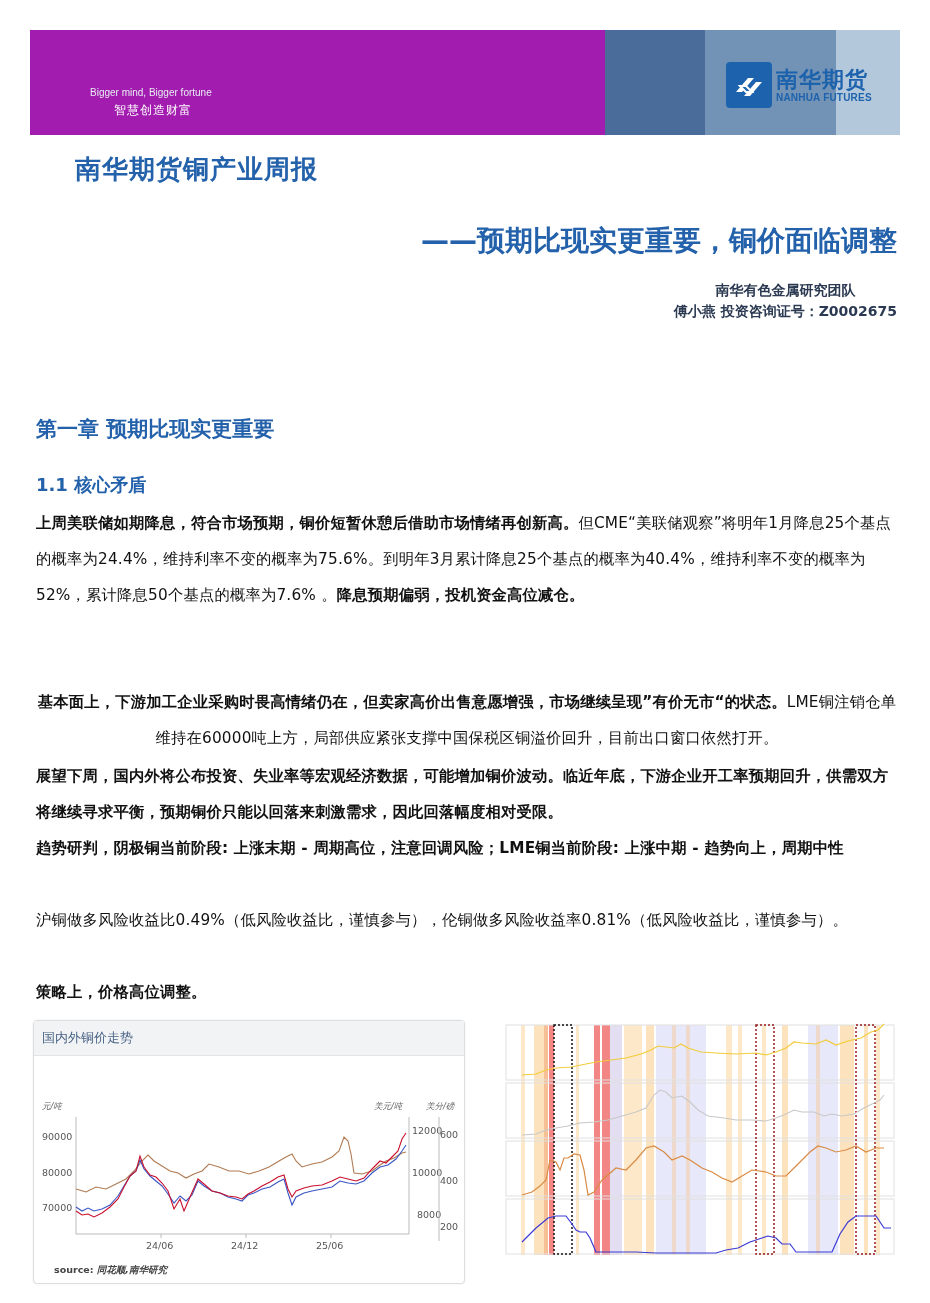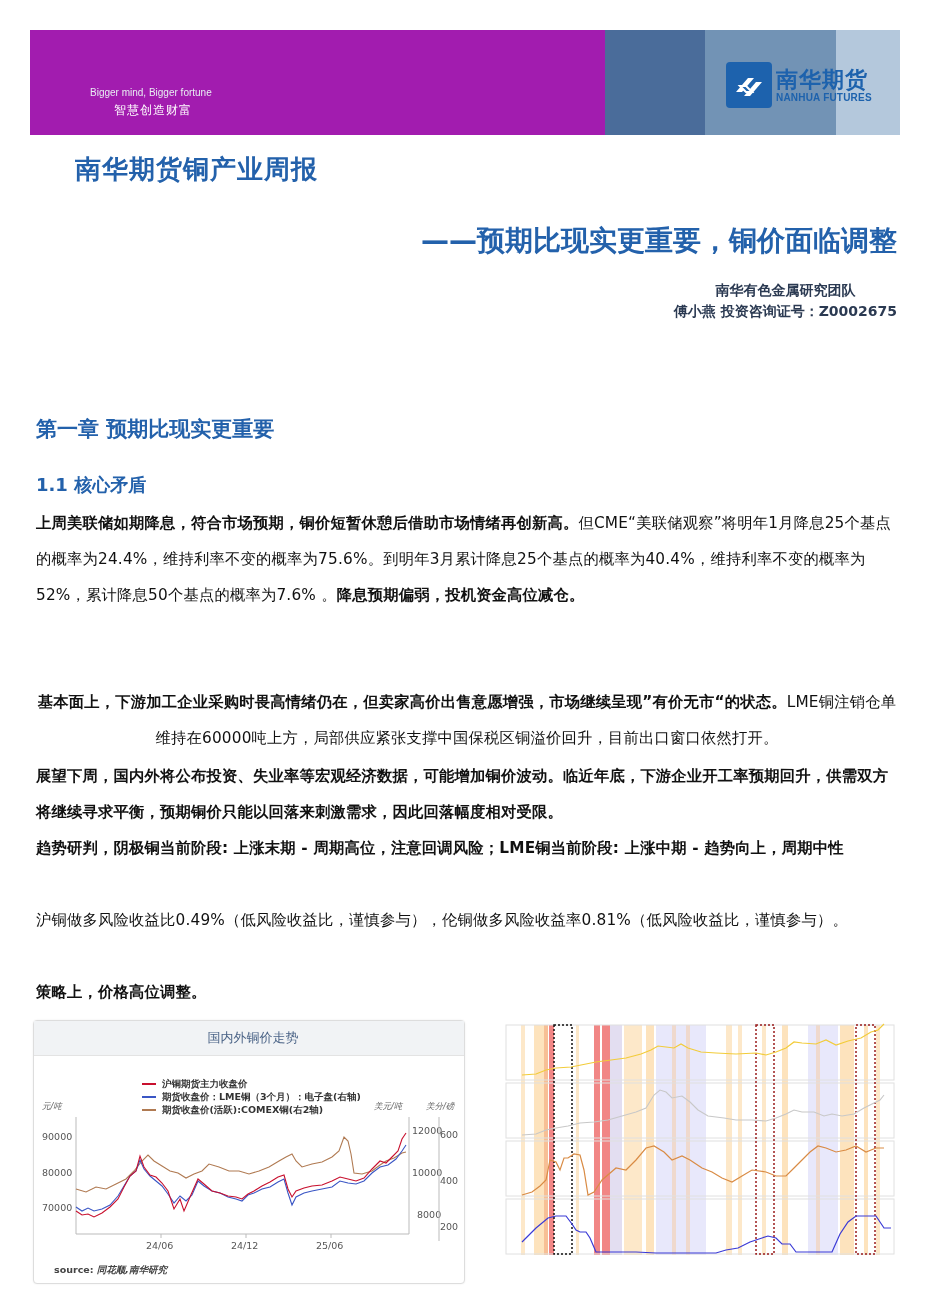--- a/index.html
+++ b/index.html
@@ -27,21 +27,21 @@
   .body-text { position:absolute; left:36px; width:862px; font-size:15.3px; line-height:36px; color:#111; letter-spacing:0.2px; }
   .body-text b { font-weight:bold; }
   .p1 { top:505px; }
   .p2 { top:684px;text-align:center; }
   .p3 { top:758px; }
   .p4 { top:830px; }
   .p5 { top:902px; }
   .p6 { top:974px; }
 
   .chart-card { position:absolute; left:33px; top:1020px; width:430px; height:262px; border:1px solid #ddd; border-radius:4px; background:#fff; box-shadow:0 0 2px rgba(0,0,0,0.08); }
-  .chart-card-head { height:34px; background:#f1f3f5; border-bottom:1px solid #e3e3e3; font-size:13px; color:#4a6386; padding-left:8px; line-height:34px;text-align:center; }
+  .chart-card-head { height:34px; background:#f1f3f5; border-bottom:1px solid #e3e3e3; font-size:13px; color:#4a6386; padding-left:8px; line-height:34px; }
   .legend { position:absolute; left:108px; top:56px; font-size:9.5px; font-weight:bold; color:#333; line-height:13px; }
   .legend .row { display:flex; align-items:center; }
   .legend .sw { width:14px; height:2px; margin-right:6px; }
   .ax-label { position:absolute; font-size:8.5px; color:#666;font-style:italic; }
   .tick { position:absolute; font-size:9.5px; color:#555; }
   .src { position:absolute; left:20px; bottom:6px; font-size:9.5px; color:#444;font-weight:bold; }
   .src i { font-style:italic; }
 
   .right-chart { position:absolute; left:476px; top:1020px; width:422px; height:240px; }
 </style>
@@ -89,34 +89,20 @@
 <div class="body-text p3"><b>展望下周，国内外将公布投资、失业率等宏观经济数据，可能增加铜价波动。临近年底，下游企业开工率预期回升，供需双方将继续寻求平衡，预期铜价只能以回落来刺激需求，因此回落幅度相对受限。</b></div>
 
 <div class="body-text p4"><b>趋势研判，阴极铜当前阶段: 上涨末期 - 周期高位，注意回调风险；LME铜当前阶段: 上涨中期 - 趋势向上，周期中性</b></div>
 
 <div class="body-text p5"><span>沪铜做多风险收益比0.49%（低风险收益比，谨慎参与），伦铜做多风险收益率0.81%（低风险收益比，谨慎参与）。</span></div>
 
 <div class="body-text p6"><b>策略上，价格高位调整。</b></div>
 
 <div class="chart-card">
   <div class="chart-card-head">国内外铜价走势</div>
-  <div class="legend">
-    <div class="row">
-        <span class="sw" style="background:#c8102e"></span>
-        <span>沪铜期货主力收盘价</span>
-      </div>
-    <div class="row">
-        <span class="sw" style="background:#3a56c5"></span>
-        <span>期货收盘价：LME铜（3个月）：电子盘(右轴)</span>
-      </div>
-    <div class="row">
-        <span class="sw" style="background:#b07a52"></span>
-        <span>期货收盘价(活跃):COMEX铜(右2轴)</span>
-      </div>
-  </div>
   <div class="ax-label" style="left:8px;top:80px">元/吨</div>
   <div class="ax-label" style="left:340px;top:80px">美元/吨</div>
   <div class="ax-label" style="left:392px;top:80px">美分/磅</div>
 
   <div class="tick" style="left:8px;top:110px">90000</div>
   <div class="tick" style="left:8px;top:146px">80000</div>
   <div class="tick" style="left:8px;top:181px">70000</div>
 
   <div class="tick" style="left:378px;top:104px">12000</div>
   <div class="tick" style="left:378px;top:146px">10000</div>

